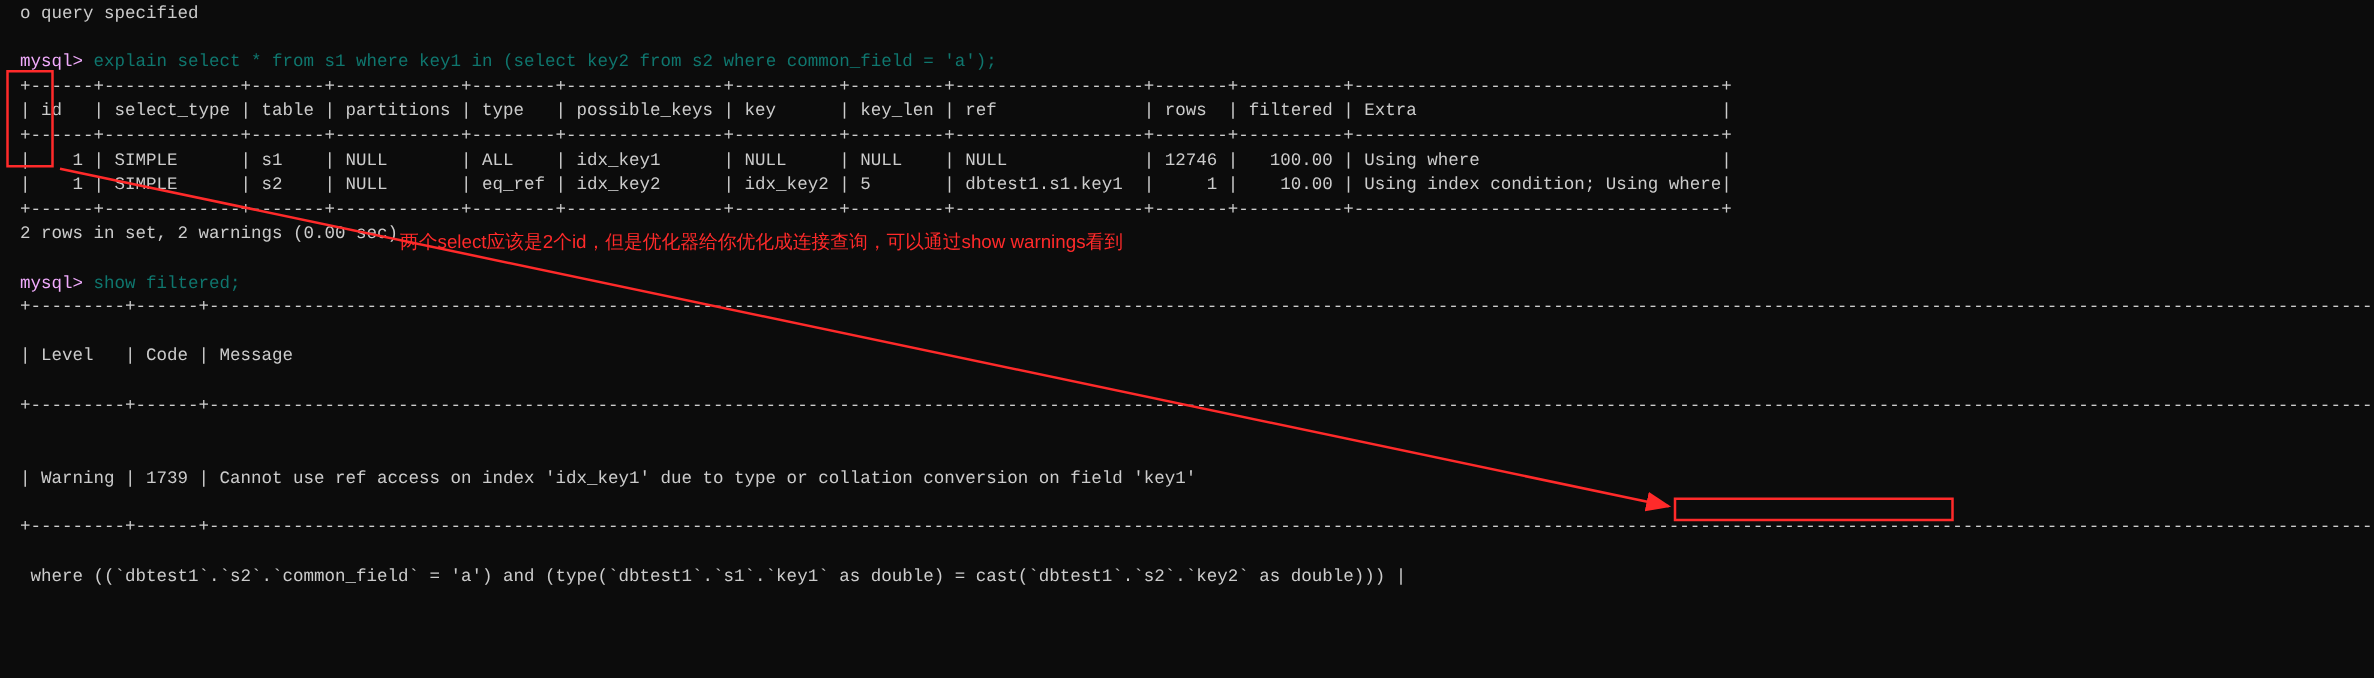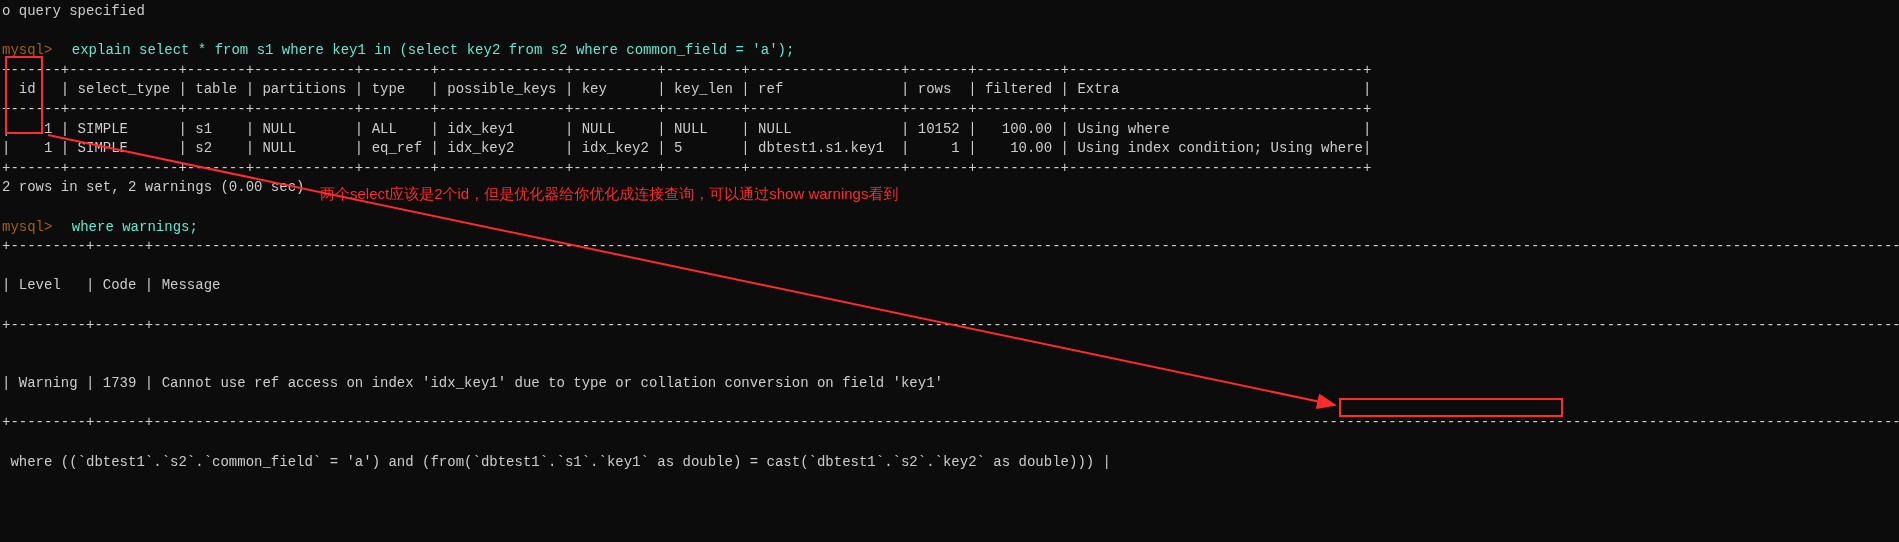--- a/index.html
+++ b/index.html
@@ -9,22 +9,22 @@
     font-family: "Consolas", "Courier New", monospace;
     font-size: 14px;
     line-height: 1.4;
     width: 1899px;
     height: 542px;
     overflow: hidden;
     position: relative;
     white-space: nowrap;
   }
   .line { white-space: pre; }
-  .prompt { color: #a16207; }
-  .cmd { color: #5eead4; margin-left: 11px; }
+  .prompt { color: #f0abfc; }
+  .cmd { color: #0f766e; }
   .border-line { color: #cccccc; white-space: pre; }
   .tbl-row { white-space: pre; font-family: Liberation Mono, monospace; }
   .annotation {
     color: #ff2a2a;
     font-family: "Microsoft YaHei", "SimSun", sans-serif;
     font-size: 15px;
     white-space: pre;
     position: absolute;
     z-index: 10;
   }
@@ -35,56 +35,56 @@
     z-index: 5;
   }
   svg.arrow {
     position: absolute;
     top: 0; left: 0;
     width: 1899px;
     height: 542px;
     pointer-events: none;
     z-index: 6;
   }
-  .content { position: relative; padding-top: 2px; padding-left: 2px; }
+  .content { position: relative; padding-top: 2px; padding-left: 16px; }
 </style>
 </head>
 <body>
 
 <div class="content">
 
   <div class="line">o query specified</div>
   <div class="line">&nbsp;</div>
 
   <div class="line"><span class="prompt">mysql&gt; </span><span class="cmd">explain select * from s1 where key1 in (select key2 from s2 where common_field = 'a');</span></div>
 
   <div class="border-line">+------+-------------+-------+------------+--------+---------------+----------+---------+------------------+-------+----------+-----------------------------------+</div>
   <div class="tbl-row">| id   | select_type | table | partitions | type   | possible_keys | key      | key_len | ref              | rows  | filtered | Extra                             |</div>
   <div class="border-line">+------+-------------+-------+------------+--------+---------------+----------+---------+------------------+-------+----------+-----------------------------------+</div>
-  <div class="tbl-row">|    1 | SIMPLE      | s1    | NULL       | ALL    | idx_key1      | NULL     | NULL    | NULL             | 10152 |   100.00 | Using where                       |</div>
+  <div class="tbl-row">|    1 | SIMPLE      | s1    | NULL       | ALL    | idx_key1      | NULL     | NULL    | NULL             | 12746 |   100.00 | Using where                       |</div>
   <div class="tbl-row">|    1 | SIMPLE      | s2    | NULL       | eq_ref | idx_key2      | idx_key2 | 5       | dbtest1.s1.key1  |     1 |    10.00 | Using index condition; Using where|</div>
   <div class="border-line">+------+-------------+-------+------------+--------+---------------+----------+---------+------------------+-------+----------+-----------------------------------+</div>
 
   <div class="line">2 rows in set, 2 warnings (0.00 sec)</div>
   <div class="line">&nbsp;</div>
 
-  <div class="line"><span class="prompt">mysql&gt; </span><span class="cmd">where warnings;</span></div>
+  <div class="line"><span class="prompt">mysql&gt; </span><span class="cmd">show filtered;</span></div>
 
   <div class="border-line">+---------+------+------------------------------------------------------------------------------------------------------------------------------------------------------------------------------------------------------------------------------------------------------------------------------------------------------------------------------------------------------------------------------------------------------------------------------------------------------------------------------------------------------------------------------------------------------------------------------------------------------------------------------------------+</div>
   <div class="line">&nbsp;</div>
   <div class="tbl-row">| Level   | Code | Message                                                                                                                                                                                                                                                                                                                                                                                                                                                                                                                                                                                                                                    |</div>
   <div class="line">&nbsp;</div>
   <div class="border-line">+---------+------+------------------------------------------------------------------------------------------------------------------------------------------------------------------------------------------------------------------------------------------------------------------------------------------------------------------------------------------------------------------------------------------------------------------------------------------------------------------------------------------------------------------------------------------------------------------------------------------------------------------------------------------+</div>
   <div class="line">&nbsp;</div>
   <div class="line">&nbsp;</div>
   <div class="tbl-row">| Warning | 1739 | Cannot use ref access on index 'idx_key1' due to type or collation conversion on field 'key1'                                                                                                                                                                                                                                                                                                                                                                                                                                                                                                                                           |</div>
   <div class="line">&nbsp;</div>
   <div class="border-line">+---------+------+------------------------------------------------------------------------------------------------------------------------------------------------------------------------------------------------------------------------------------------------------------------------------------------------------------------------------------------------------------------------------------------------------------------------------------------------------------------------------------------------------------------------------------------------------------------------------------------------------------------------------------------+</div>
   <div class="line">&nbsp;</div>
-  <div class="tbl-row"> where ((`dbtest1`.`s2`.`common_field` = 'a') and (from(`dbtest1`.`s1`.`key1` as double) = cast(`dbtest1`.`s2`.`key2` as double))) |</div>
+  <div class="tbl-row"> where ((`dbtest1`.`s2`.`common_field` = 'a') and (type(`dbtest1`.`s1`.`key1` as double) = cast(`dbtest1`.`s2`.`key2` as double))) |</div>
 
 </div>
 
 <div class="annotation" style="left:320px; top:145px;margin-top:38px;">两个select应该是2个id，但是优化器给你优化成连接查询，可以通过show warnings看到</div>
 
 <div class="red-box" style="left:5px; top:56px; width:38px; height:78px;"></div>
 
 <div class="red-box" style="left:1339px; top:398px; width:224px; height:19px;"></div>
 
 <svg class="arrow">

